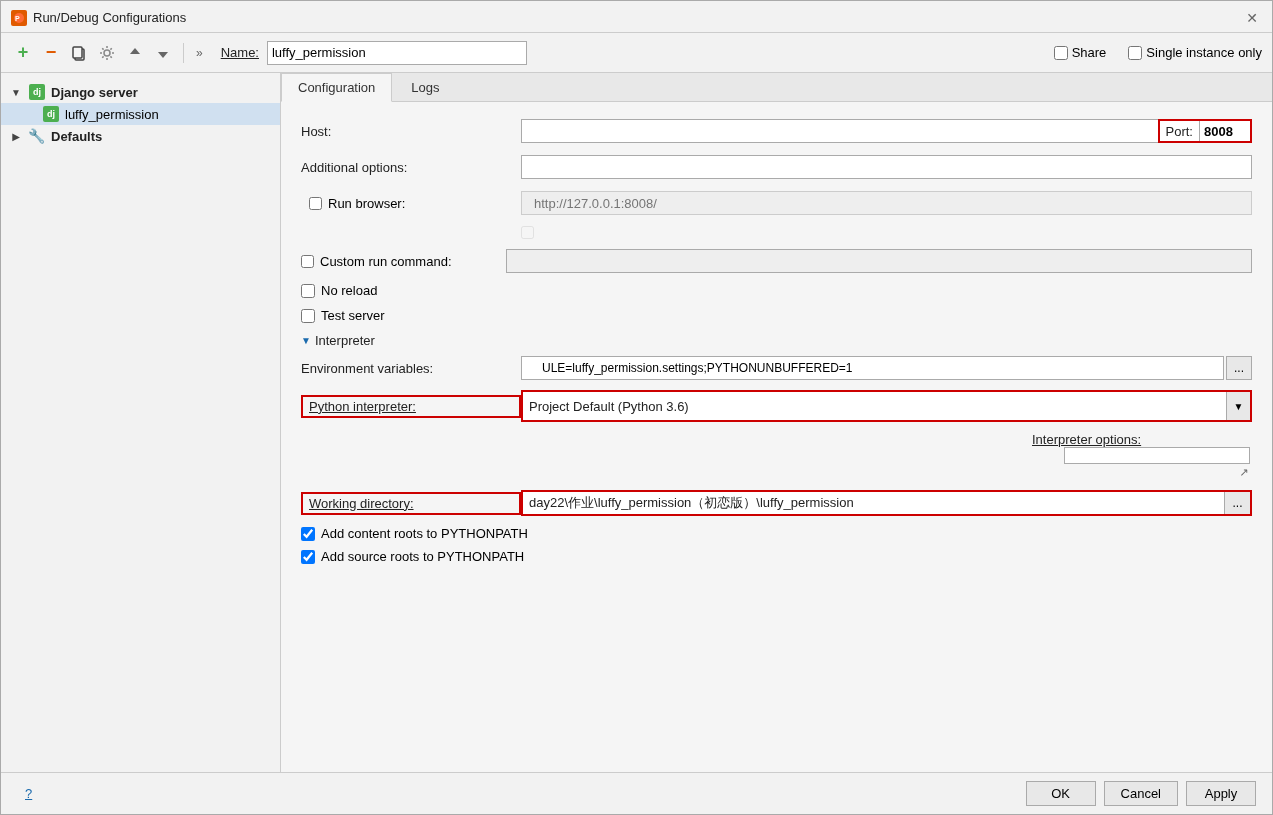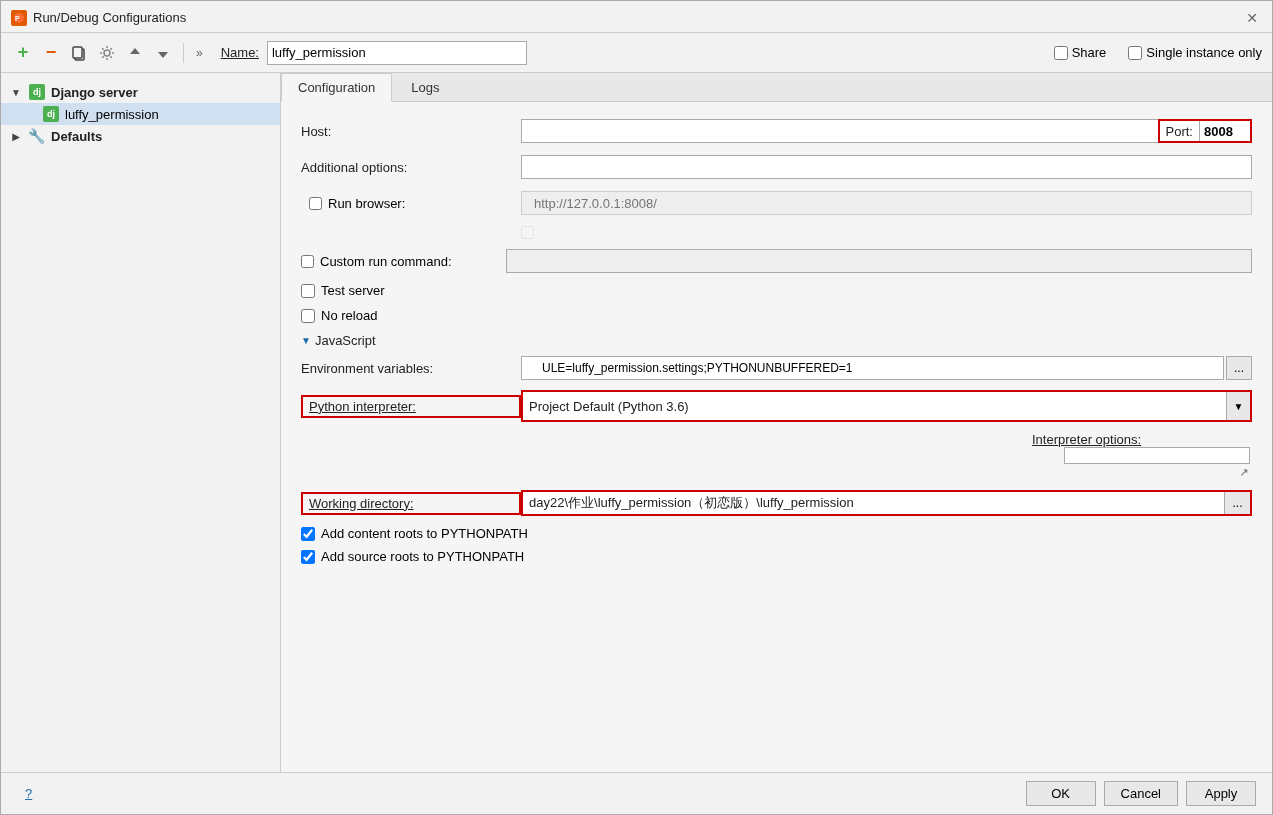--- a/index.html
+++ b/index.html
@@ -551,31 +551,31 @@
         </div>
 
         <div class="custom-run-row">
           <input type="checkbox" style="">
           <span style="width:180px; flex-shrink:0;">Custom run command:</span>
           <input class="custom-run-input" type="text" disabled="" style="">
         </div>
 
         <div class="checkbox-row">
           <input type="checkbox" style="">
-          <span>Test server</span>
+          <span>No reload</span>
         </div>
 
         <div class="checkbox-row">
           <input type="checkbox" style="">
-          <span>No reload</span>
+          <span>Test server</span>
         </div>
 
         <div class="env-section-header">
           <span class="env-arrow">▼</span>
-          <span>JavaScript</span>
+          <span>Interpreter</span>
         </div>
 
         <div class="env-var-row">
           <span class="form-label">Environment variables:</span>
           <input class="env-var-value" type="text" value="ULE=luffy_permission.settings;PYTHONUNBUFFERED=1" style="">
           <button class="btn-dots">...</button>
         </div>
 
         <div class="interpreter-row">
           <span class="interpreter-label-box">Python interpreter:</span>

